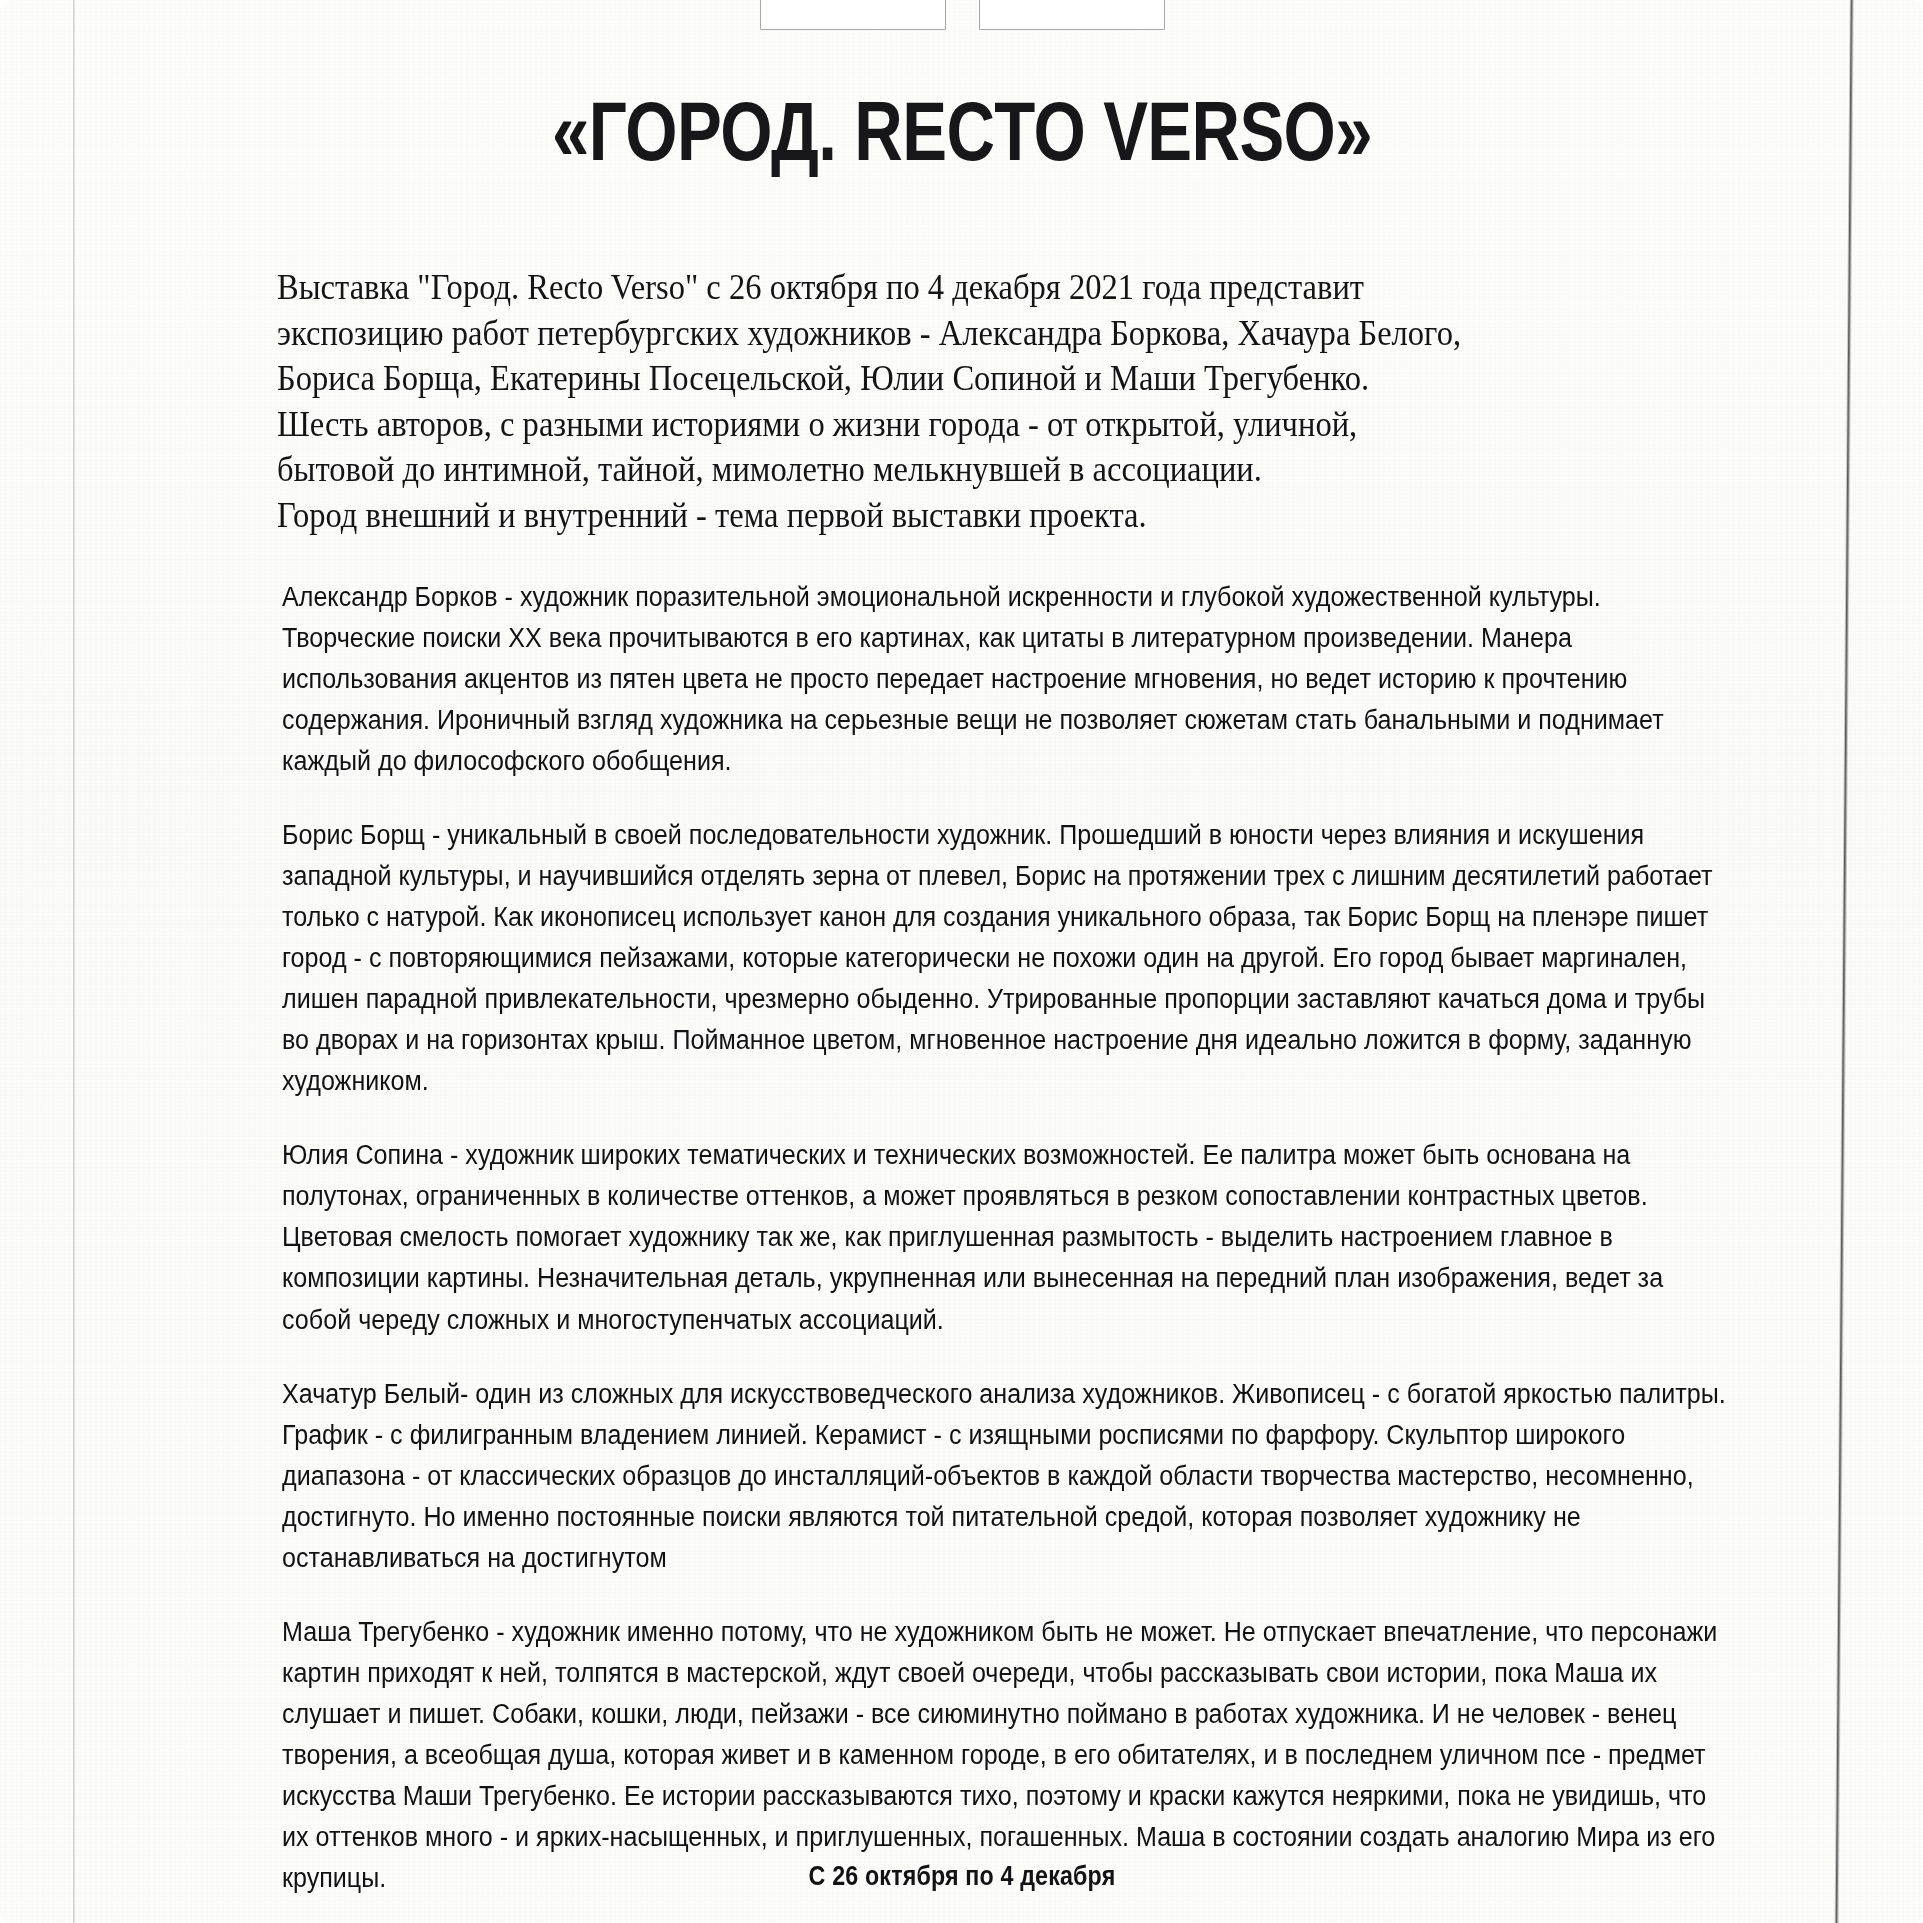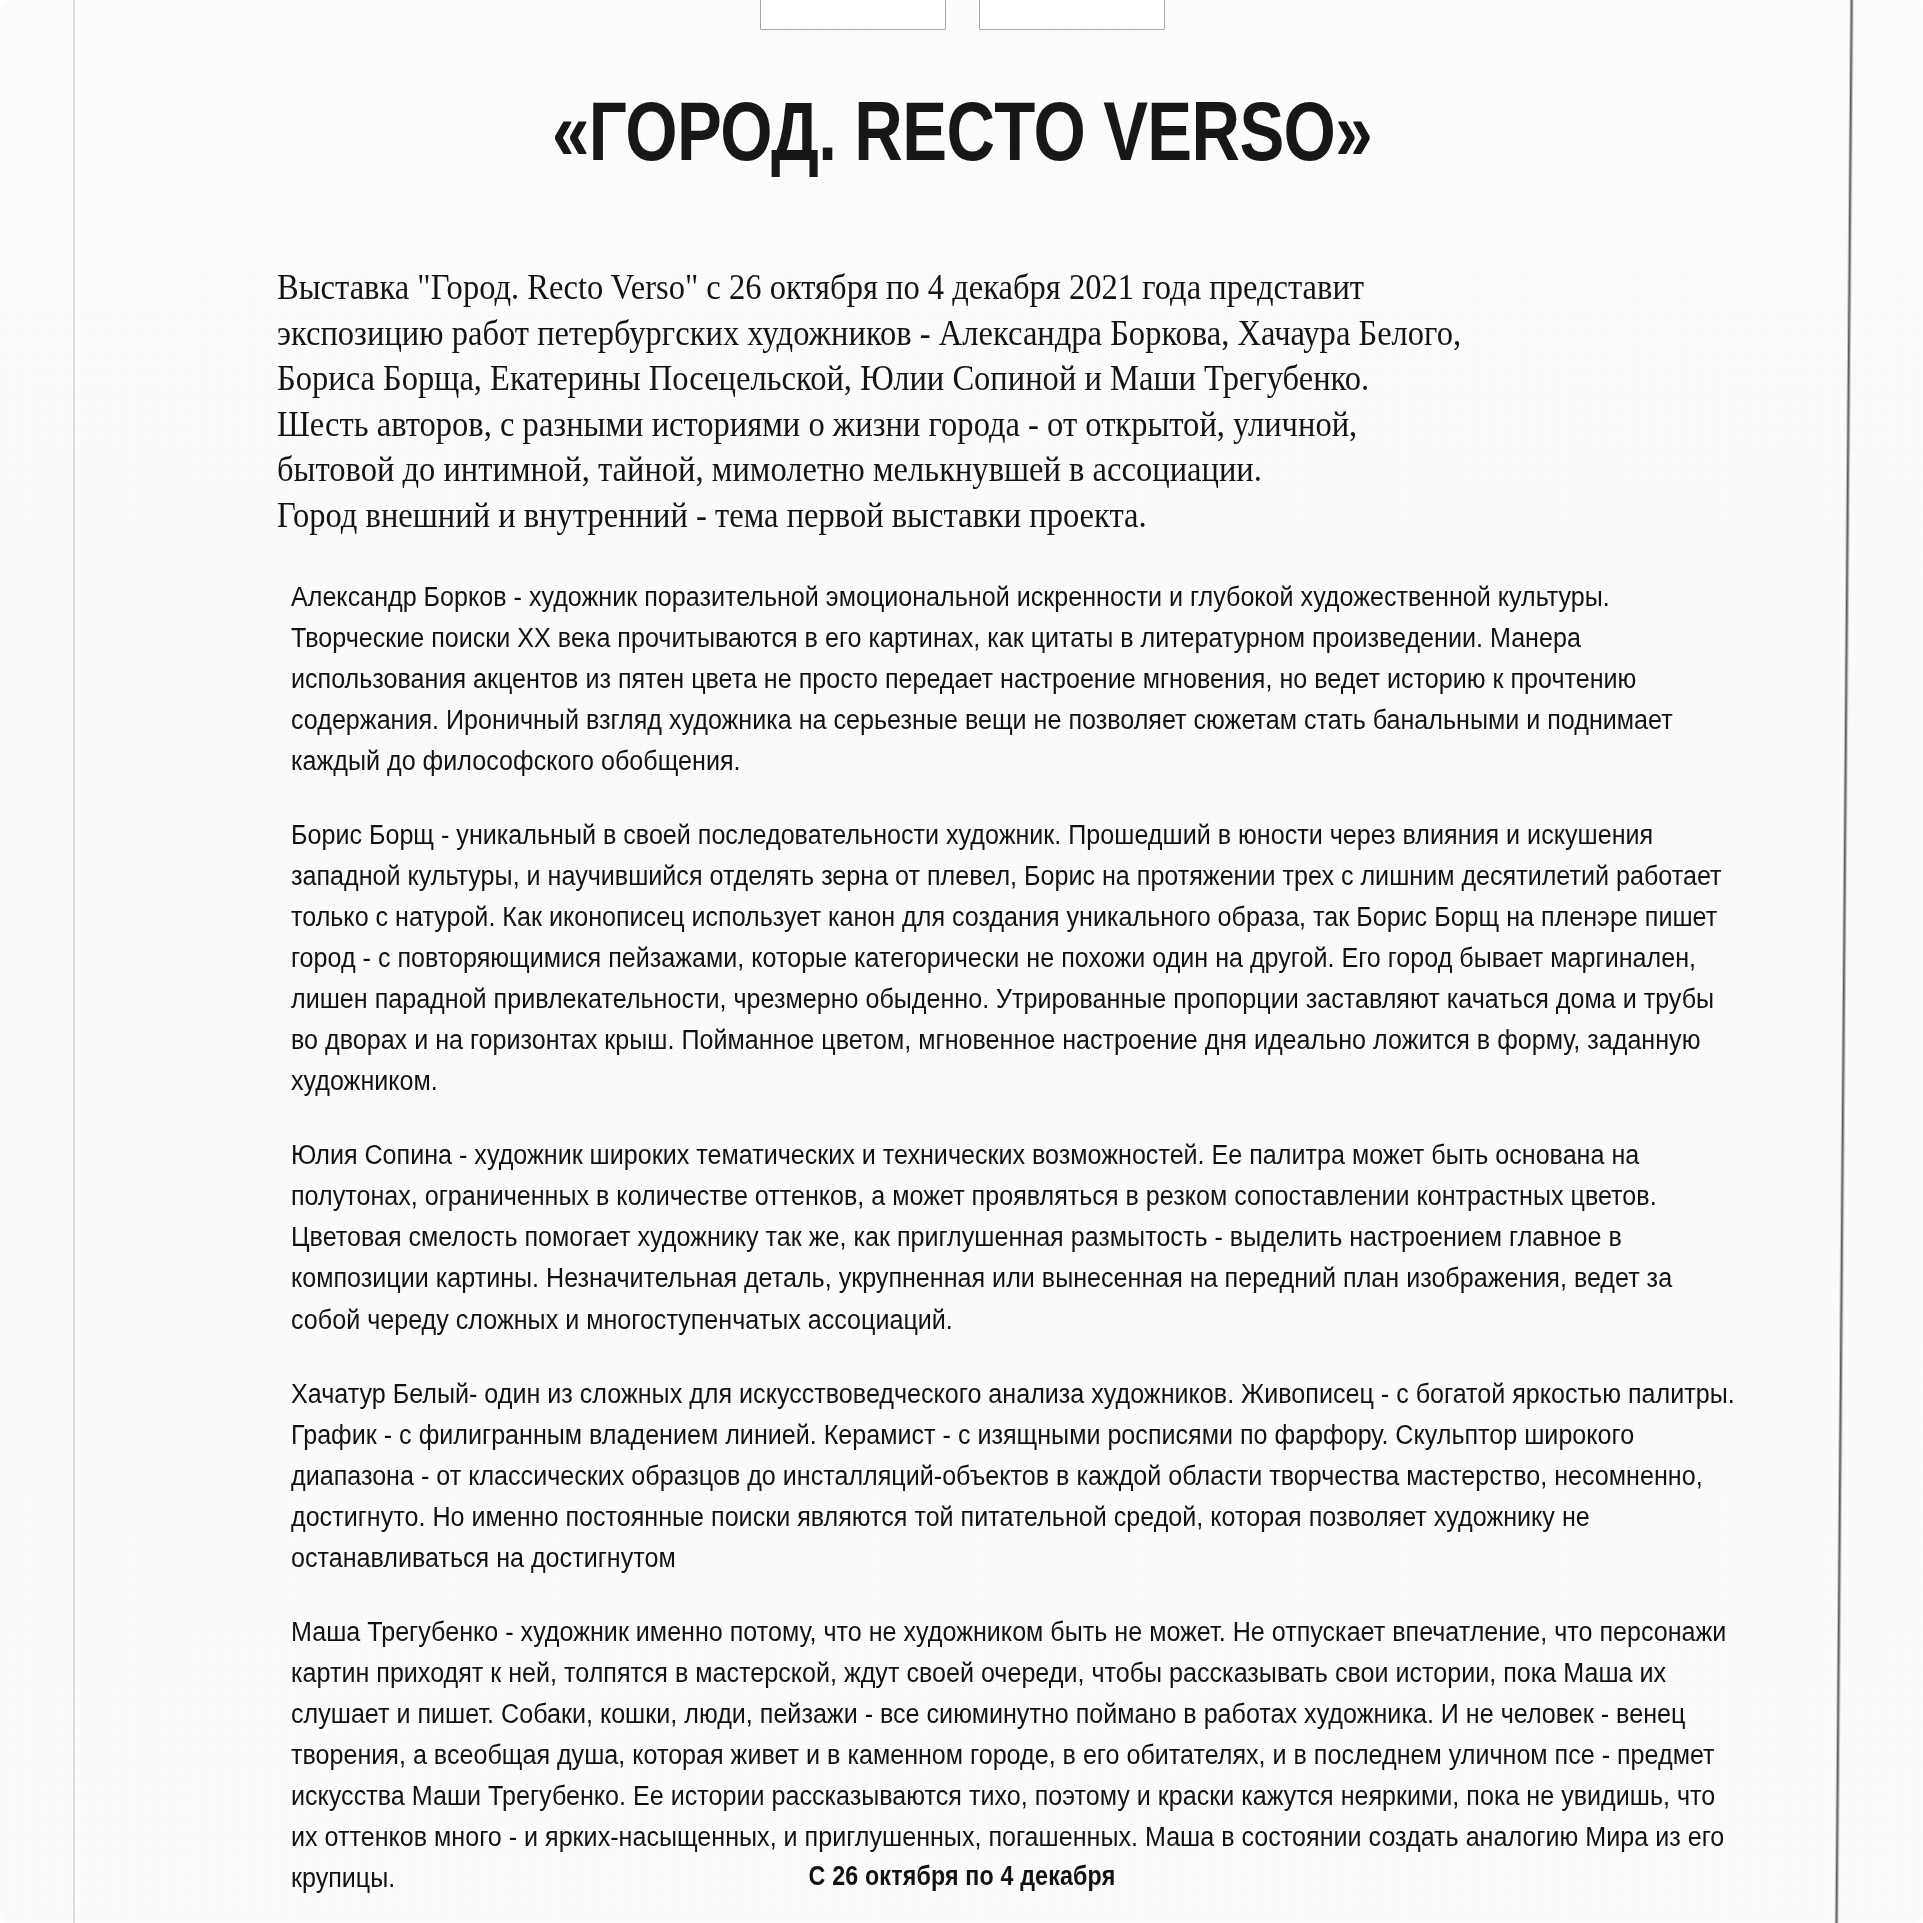--- a/index.html
+++ b/index.html
@@ -135,21 +135,21 @@
     color: #141417;
     transform: scaleX(0.93);
     transform-origin: left top;
     white-space: pre-line;
   }
 
   
   .body-wrap {
     position: absolute;
     top: 577px;
-    left: 291px;
+    left: 282px;
     width: 1563px;
   }
   .para {
     font-family: "Liberation Sans", sans-serif;
     font-size: 27px;
     line-height: 1.52;
     color: #121215;
     transform: scaleX(0.93);
     transform-origin: left top;
     margin: 0 0 33px 0;

